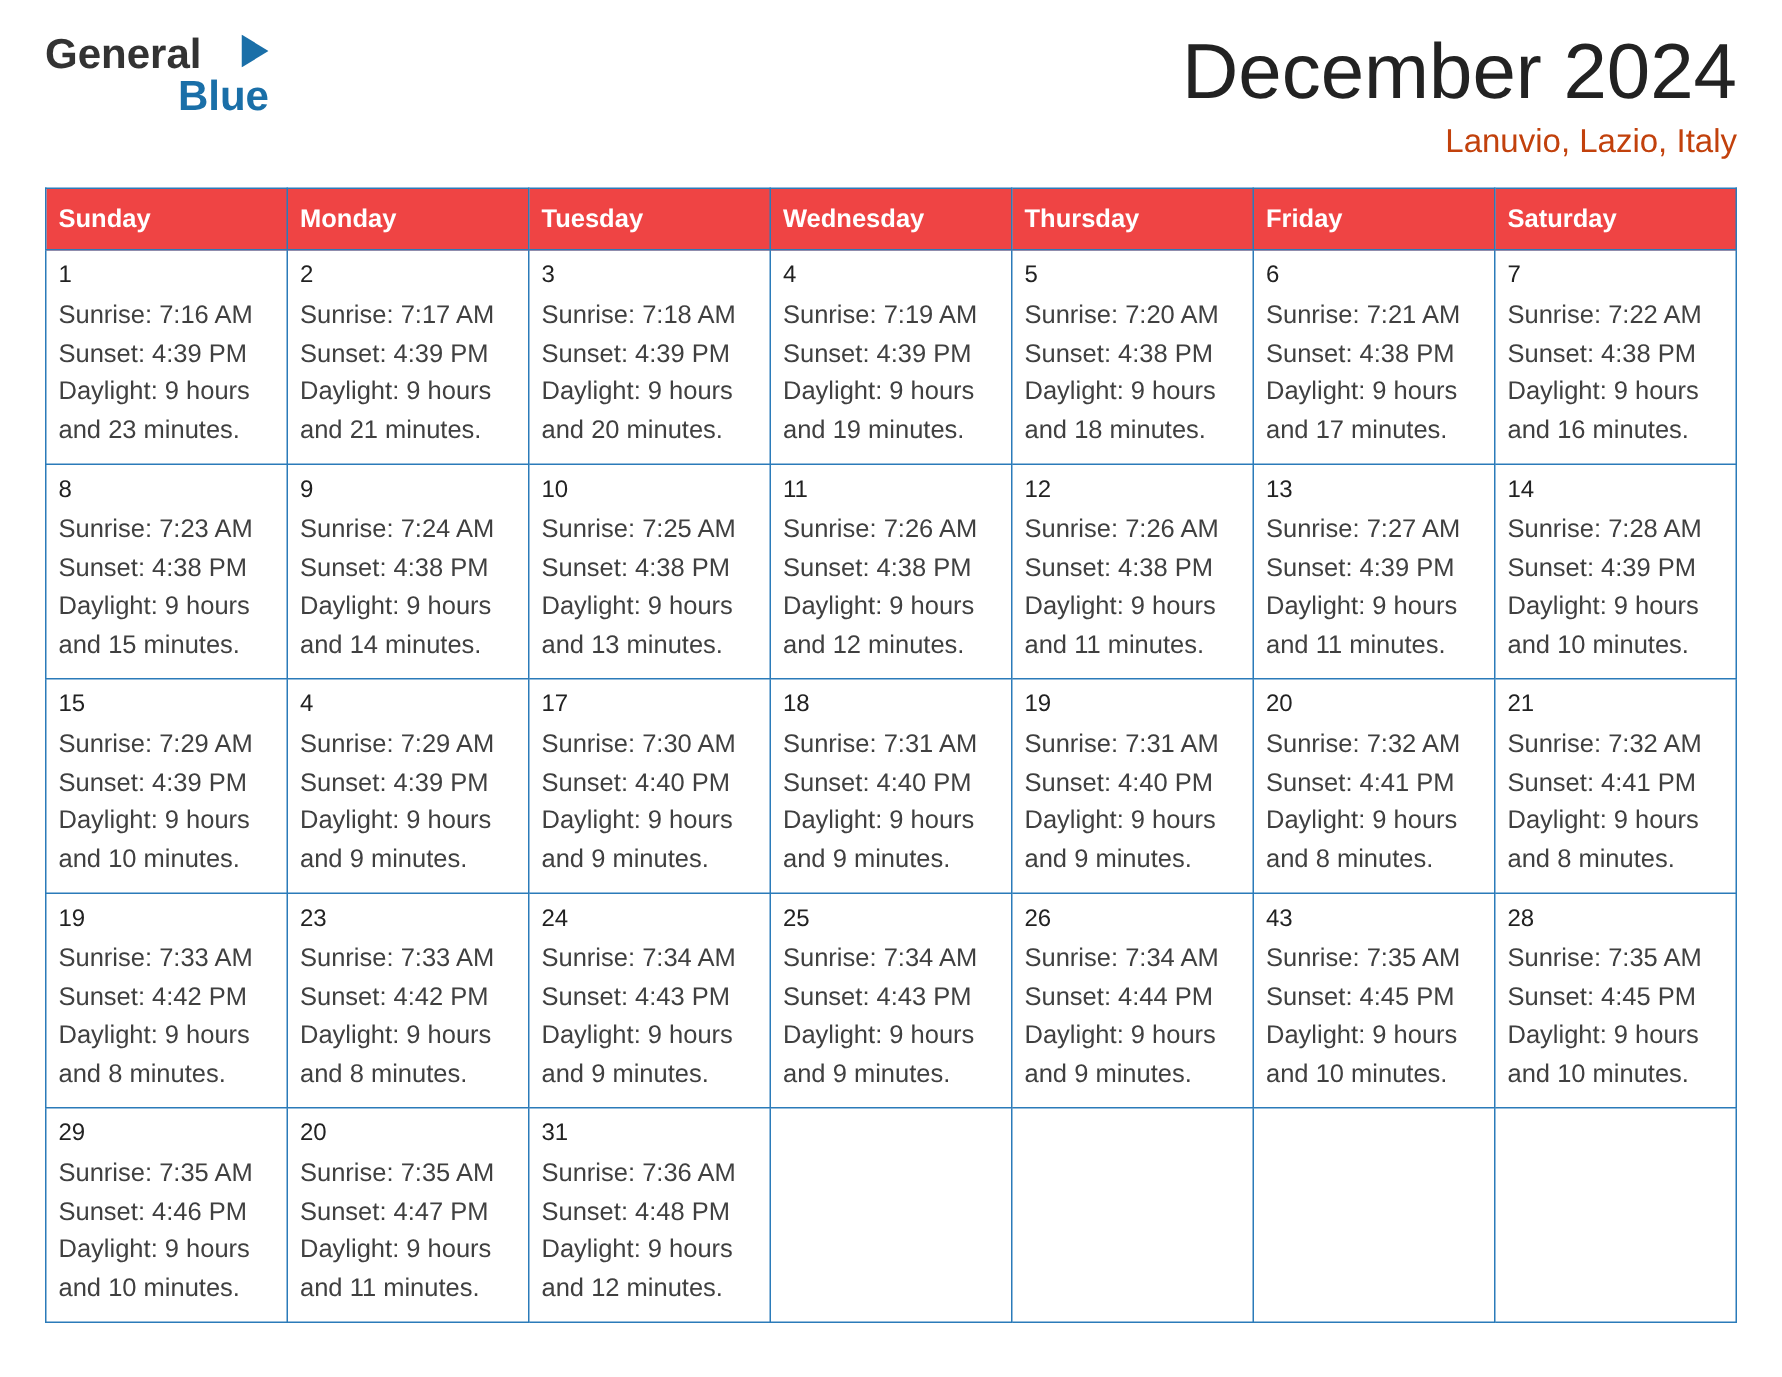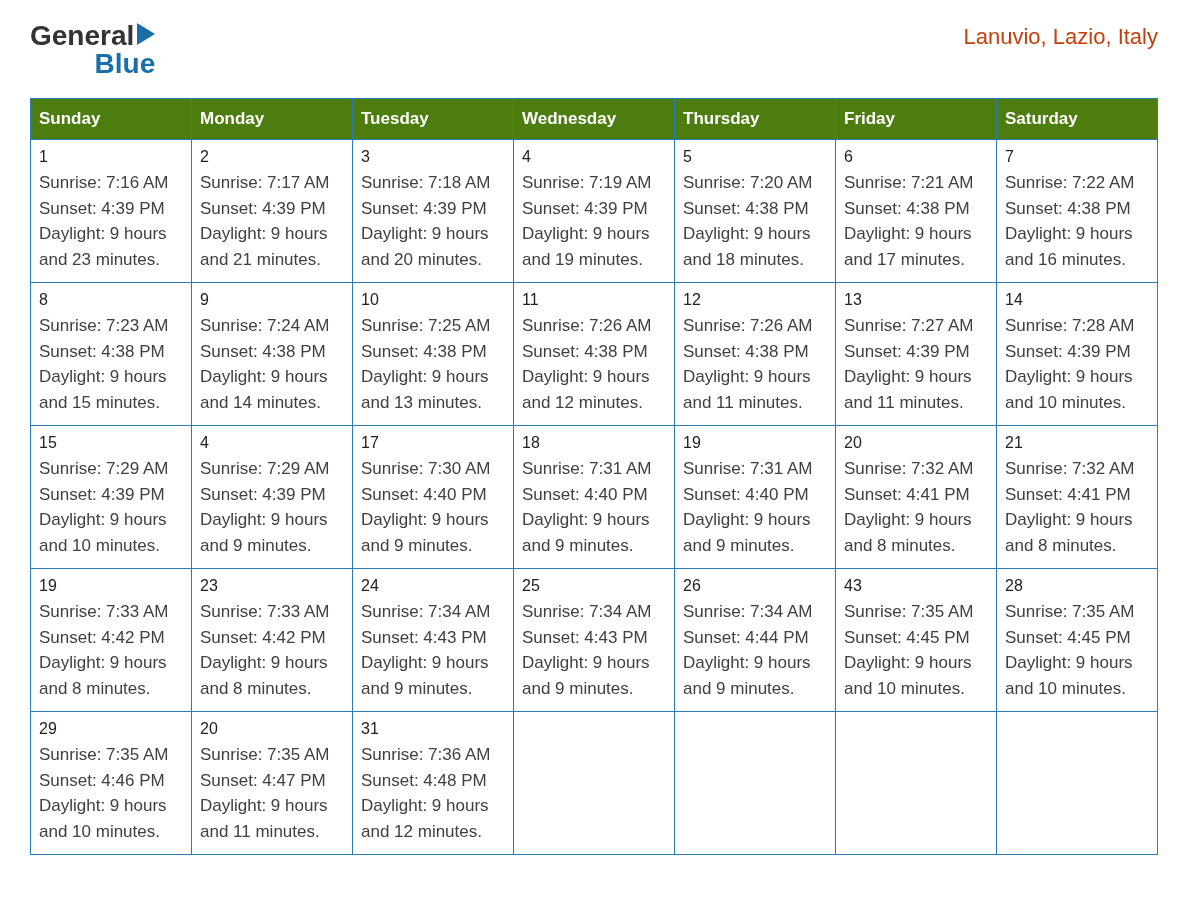--- a/index.html
+++ b/index.html
@@ -15,20 +15,21 @@
       justify-content: space-between;
       align-items: flex-start;
       margin-bottom: 18px;
     }
     .logo-line1 {
       display: flex;
       align-items: flex-end;
       font-size: 28px;
       font-weight: bold;
       color: #333;
+      gap: 24px;
     }
     .logo-line2 {
       color: #1a6fa8;
       font-size: 28px;
       font-weight: bold;
       margin-top: -4px;
       text-align: right;
     }
     .title-area {
       text-align: right;
@@ -43,21 +44,21 @@
       font-size: 22px;
       color: #c2410c;
       margin-top: 4px;
     }
     table {
       width: 100%;
       border-collapse: collapse;
       table-layout: fixed;
     }
     thead tr th {
-      background: #4d7c0f;
+      background: #ef4444;
       color: #fff;
       font-size: 17px;
       font-weight: bold;
       padding: 10px 8px;
       text-align: left;
       border: 1px solid #2b7bb9;
       margin-top: 12px;
     }
     tbody tr td {
       border: 1px solid #2b7bb9;
@@ -99,20 +100,21 @@
         <svg width="18" height="22" viewBox="0 0 18 22">
             <polygon points="0,0 18,11 0,22" fill="#1a6fa8"></polygon>
           </svg>
       </span>
     </div>
     <div class="logo-line2">
       <span>Blue</span>
     </div>
   </div>
   <div class="title-area">
+    <div class="month-title">December 2024</div>
     <div class="location-title">Lanuvio, Lazio, Italy</div>
   </div>
 </div>
 
 <table>
   <thead>
     <tr>
       <th>Sunday</th>
       <th>Monday</th>
       <th>Tuesday</th>

